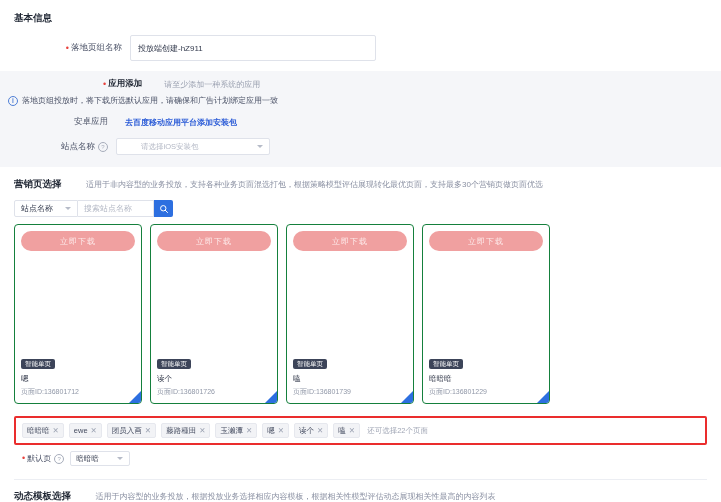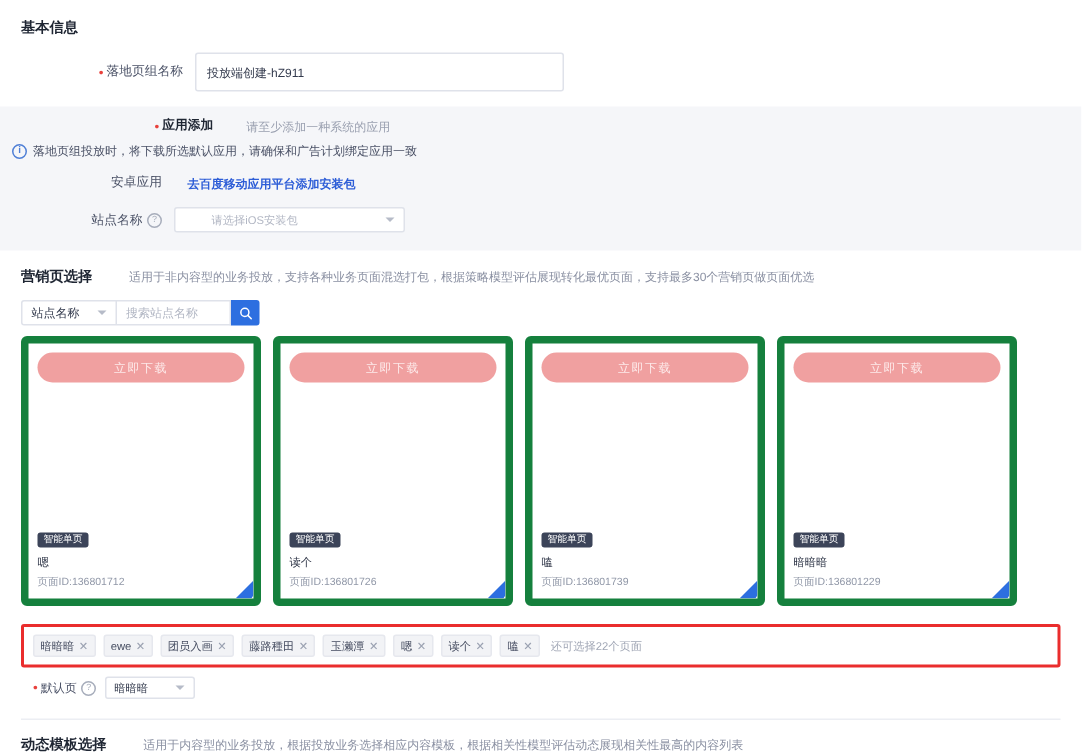--- a/index.html
+++ b/index.html
@@ -213,23 +213,23 @@
     cursor: pointer;
   }
 
   
   .card-grid {
     display: flex;
     gap: 8px;
     margin-top: 7px;
   }
   .page-card {
-    width: 160px;
+    width: 128px;
     height: 180px;
-    border: 5px solid #15803d;
+    border: 1px solid #15803d;
     border-radius: 4px;
     background: #fff;
     position: relative;
     box-sizing: border-box;
     padding: 6px 6px 0 6px;
     cursor: pointer;
   }
   .cta-pill {
     height: 20px;
     border-radius: 10px;

